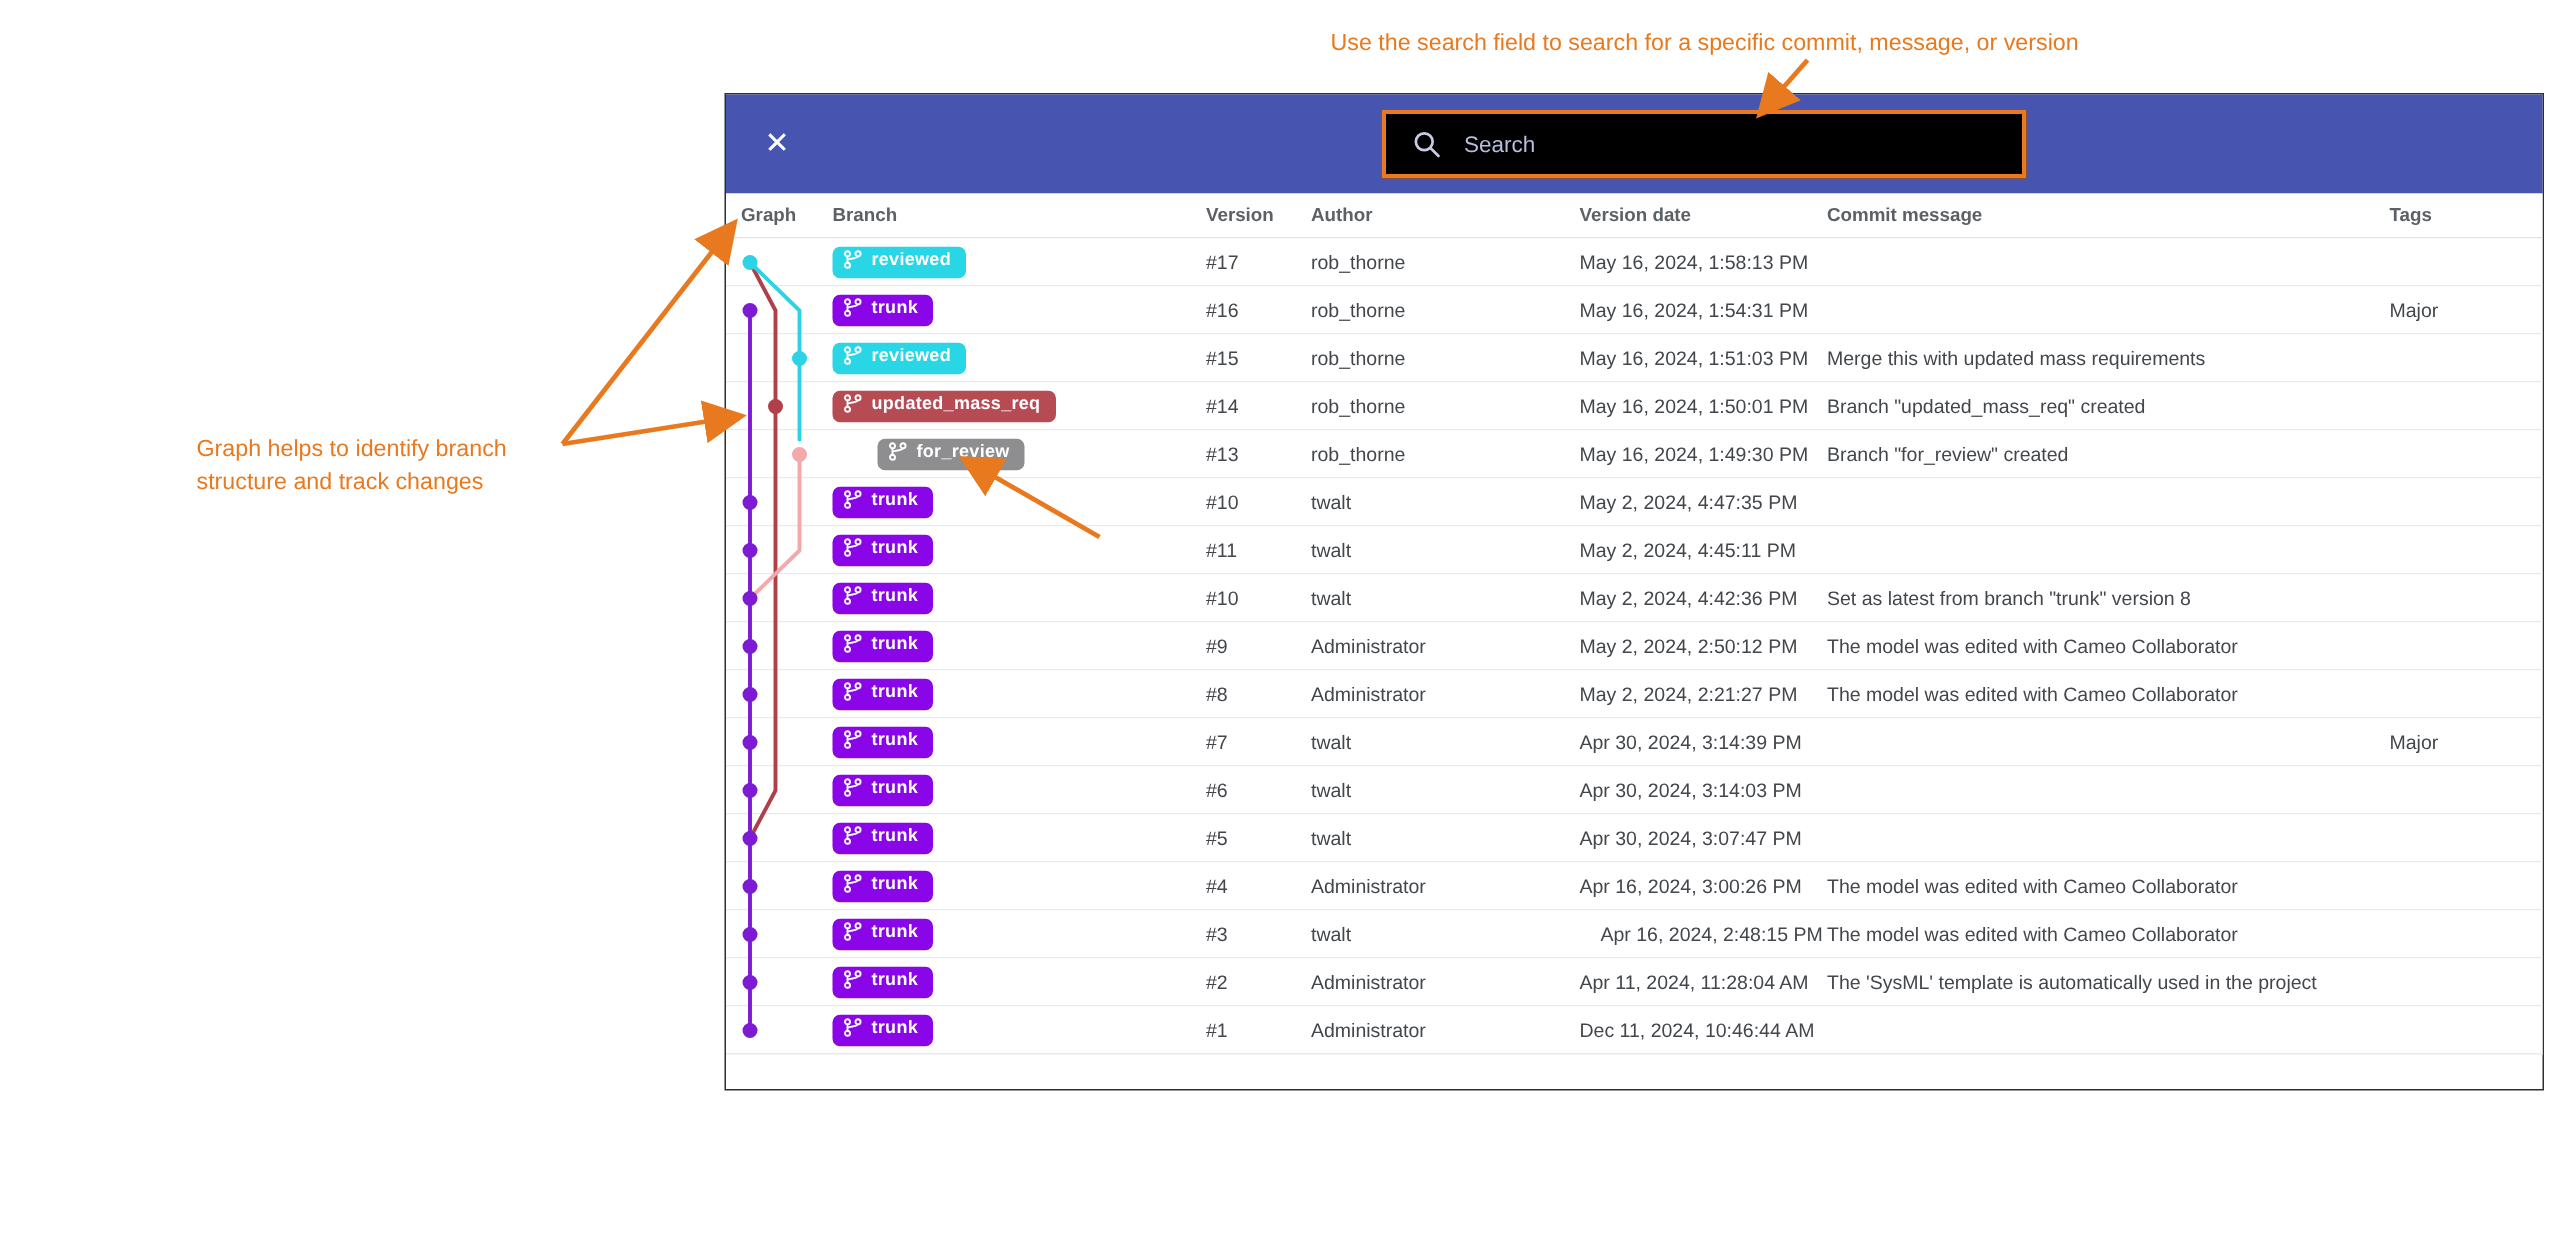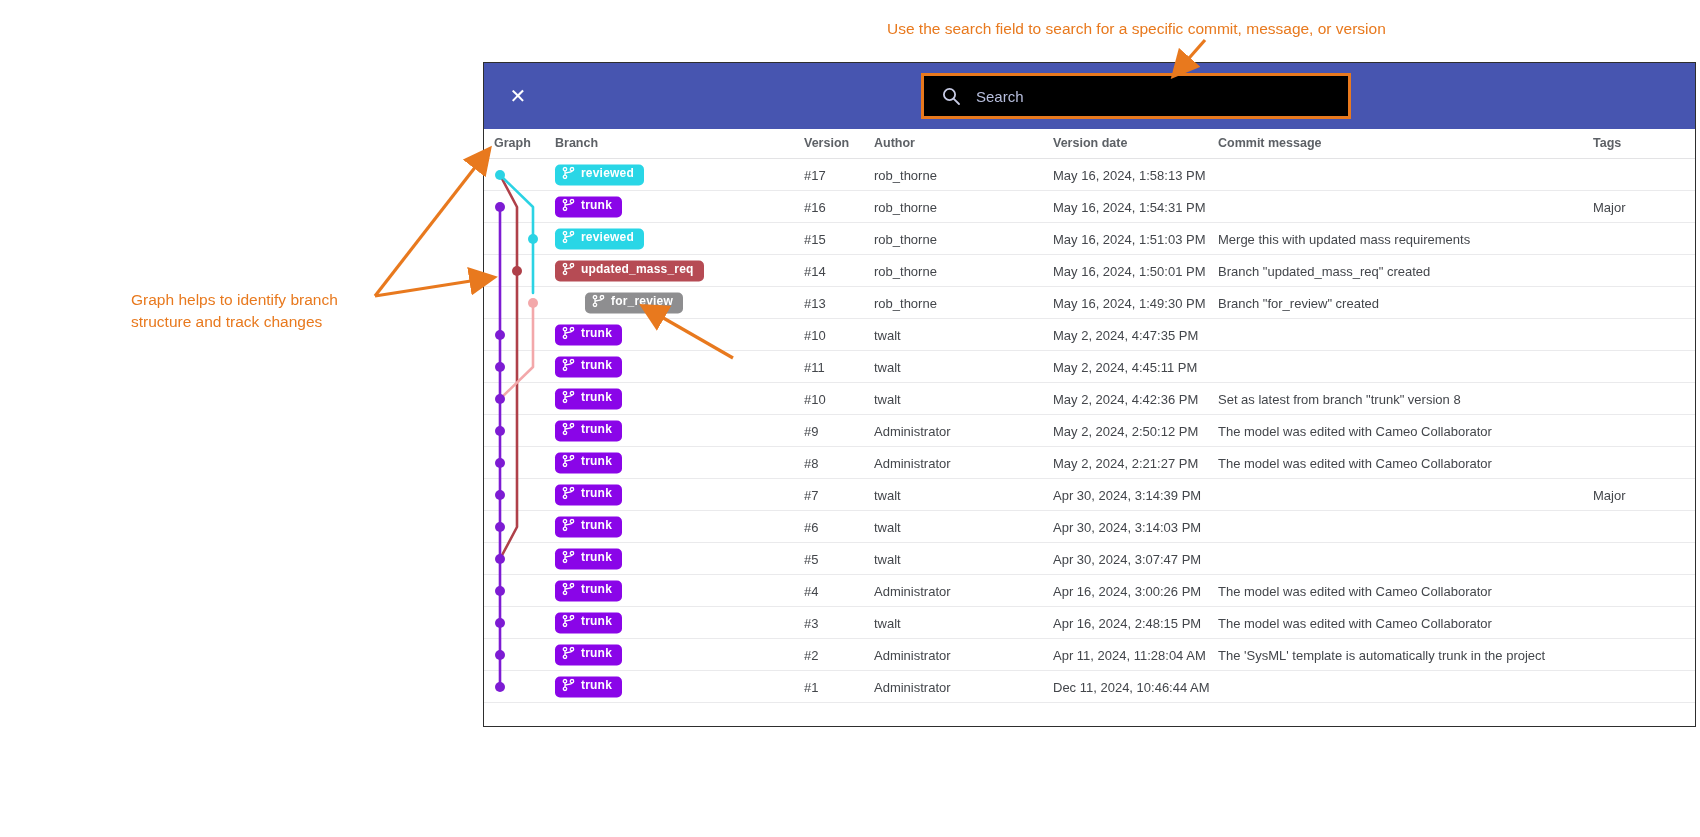--- a/index.html
+++ b/index.html
@@ -308,38 +308,38 @@
   <svg width="13" height="13" viewBox="0 0 13 13">
     <circle cx="3" cy="2.7" r="1.7" fill="none" stroke="#fff" stroke-width="1.3"></circle>
     <circle cx="10" cy="2.7" r="1.7" fill="none" stroke="#fff" stroke-width="1.3"></circle>
     <circle cx="3" cy="10.3" r="1.7" fill="none" stroke="#fff" stroke-width="1.3"></circle>
     <path d="M3 4.4 L3 8.6 M3 7.2 C3 5.4 10 6.2 10 4.4" fill="none" stroke="#fff" stroke-width="1.3" stroke-linecap="round"></path>
   </svg>
 <span>trunk</span>
             </span></div>
           <div class="cell" style="left: 320px;">#3</div>
           <div class="cell" style="left: 390px;">twalt</div>
-          <div class="cell" style="left: 569px;">Apr 16, 2024, 2:48:15 PM</div>
+          <div class="cell" style="left: 583px;">Apr 16, 2024, 2:48:15 PM</div>
           <div class="cell" style="left: 734px;">The model was edited with Cameo Collaborator</div>
           <div class="cell" style="left: 1109px;"></div>
         </div>
         <div class="trow">
           <div class="cell" style="left: 71px;"><span class="badge" style="background: rgb(138, 5, 232);">
   <svg width="13" height="13" viewBox="0 0 13 13">
     <circle cx="3" cy="2.7" r="1.7" fill="none" stroke="#fff" stroke-width="1.3"></circle>
     <circle cx="10" cy="2.7" r="1.7" fill="none" stroke="#fff" stroke-width="1.3"></circle>
     <circle cx="3" cy="10.3" r="1.7" fill="none" stroke="#fff" stroke-width="1.3"></circle>
     <path d="M3 4.4 L3 8.6 M3 7.2 C3 5.4 10 6.2 10 4.4" fill="none" stroke="#fff" stroke-width="1.3" stroke-linecap="round"></path>
   </svg>
 <span>trunk</span>
             </span></div>
           <div class="cell" style="left: 320px;">#2</div>
           <div class="cell" style="left: 390px;">Administrator</div>
           <div class="cell" style="left: 569px;">Apr 11, 2024, 11:28:04 AM</div>
-          <div class="cell" style="left: 734px;">The 'SysML' template is automatically trunk in the project</div>
+          <div class="cell" style="left: 734px;">The 'SysML' template is automatically used in the project</div>
           <div class="cell" style="left: 1109px;"></div>
         </div>
         <div class="trow">
           <div class="cell" style="left: 71px;"><span class="badge" style="background: rgb(138, 5, 232);">
   <svg width="13" height="13" viewBox="0 0 13 13">
     <circle cx="3" cy="2.7" r="1.7" fill="none" stroke="#fff" stroke-width="1.3"></circle>
     <circle cx="10" cy="2.7" r="1.7" fill="none" stroke="#fff" stroke-width="1.3"></circle>
     <circle cx="3" cy="10.3" r="1.7" fill="none" stroke="#fff" stroke-width="1.3"></circle>
     <path d="M3 4.4 L3 8.6 M3 7.2 C3 5.4 10 6.2 10 4.4" fill="none" stroke="#fff" stroke-width="1.3" stroke-linecap="round"></path>
   </svg>

